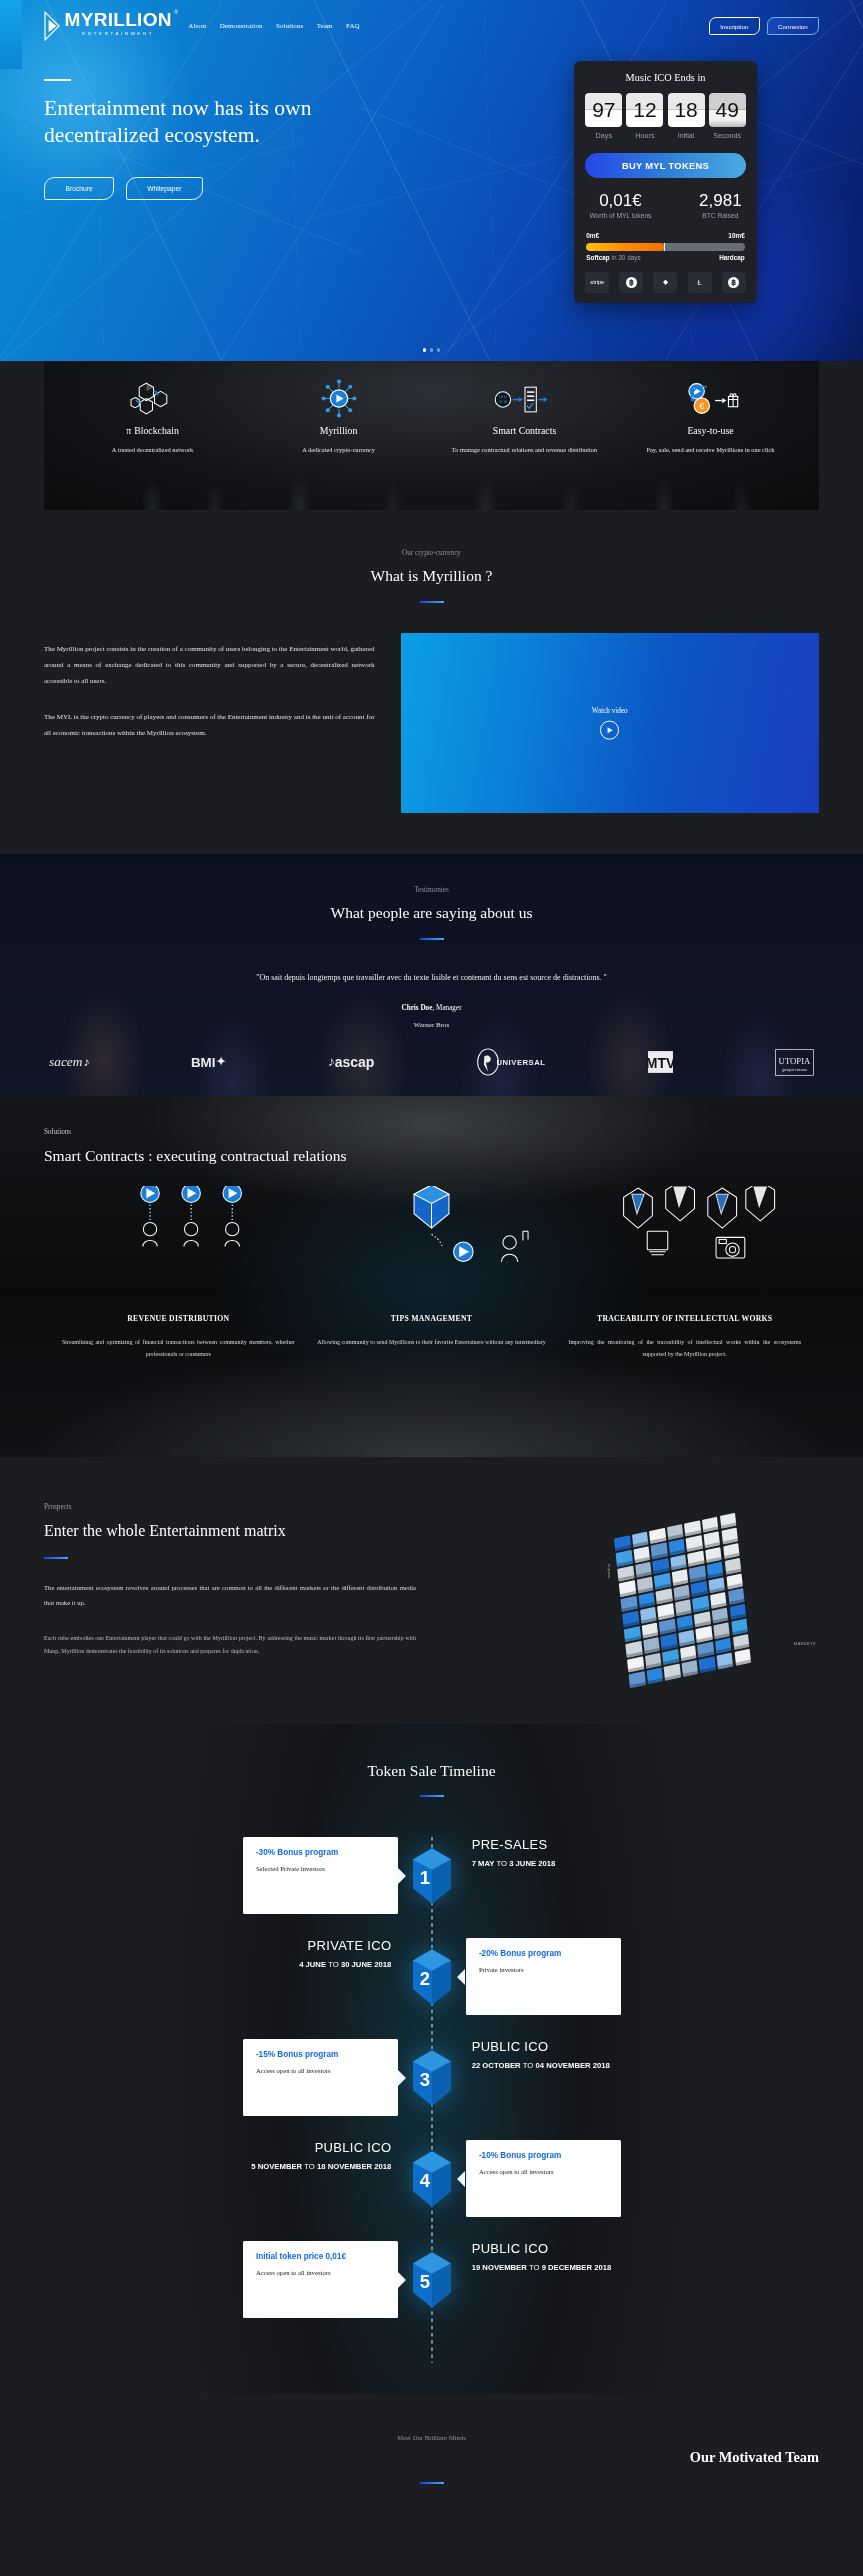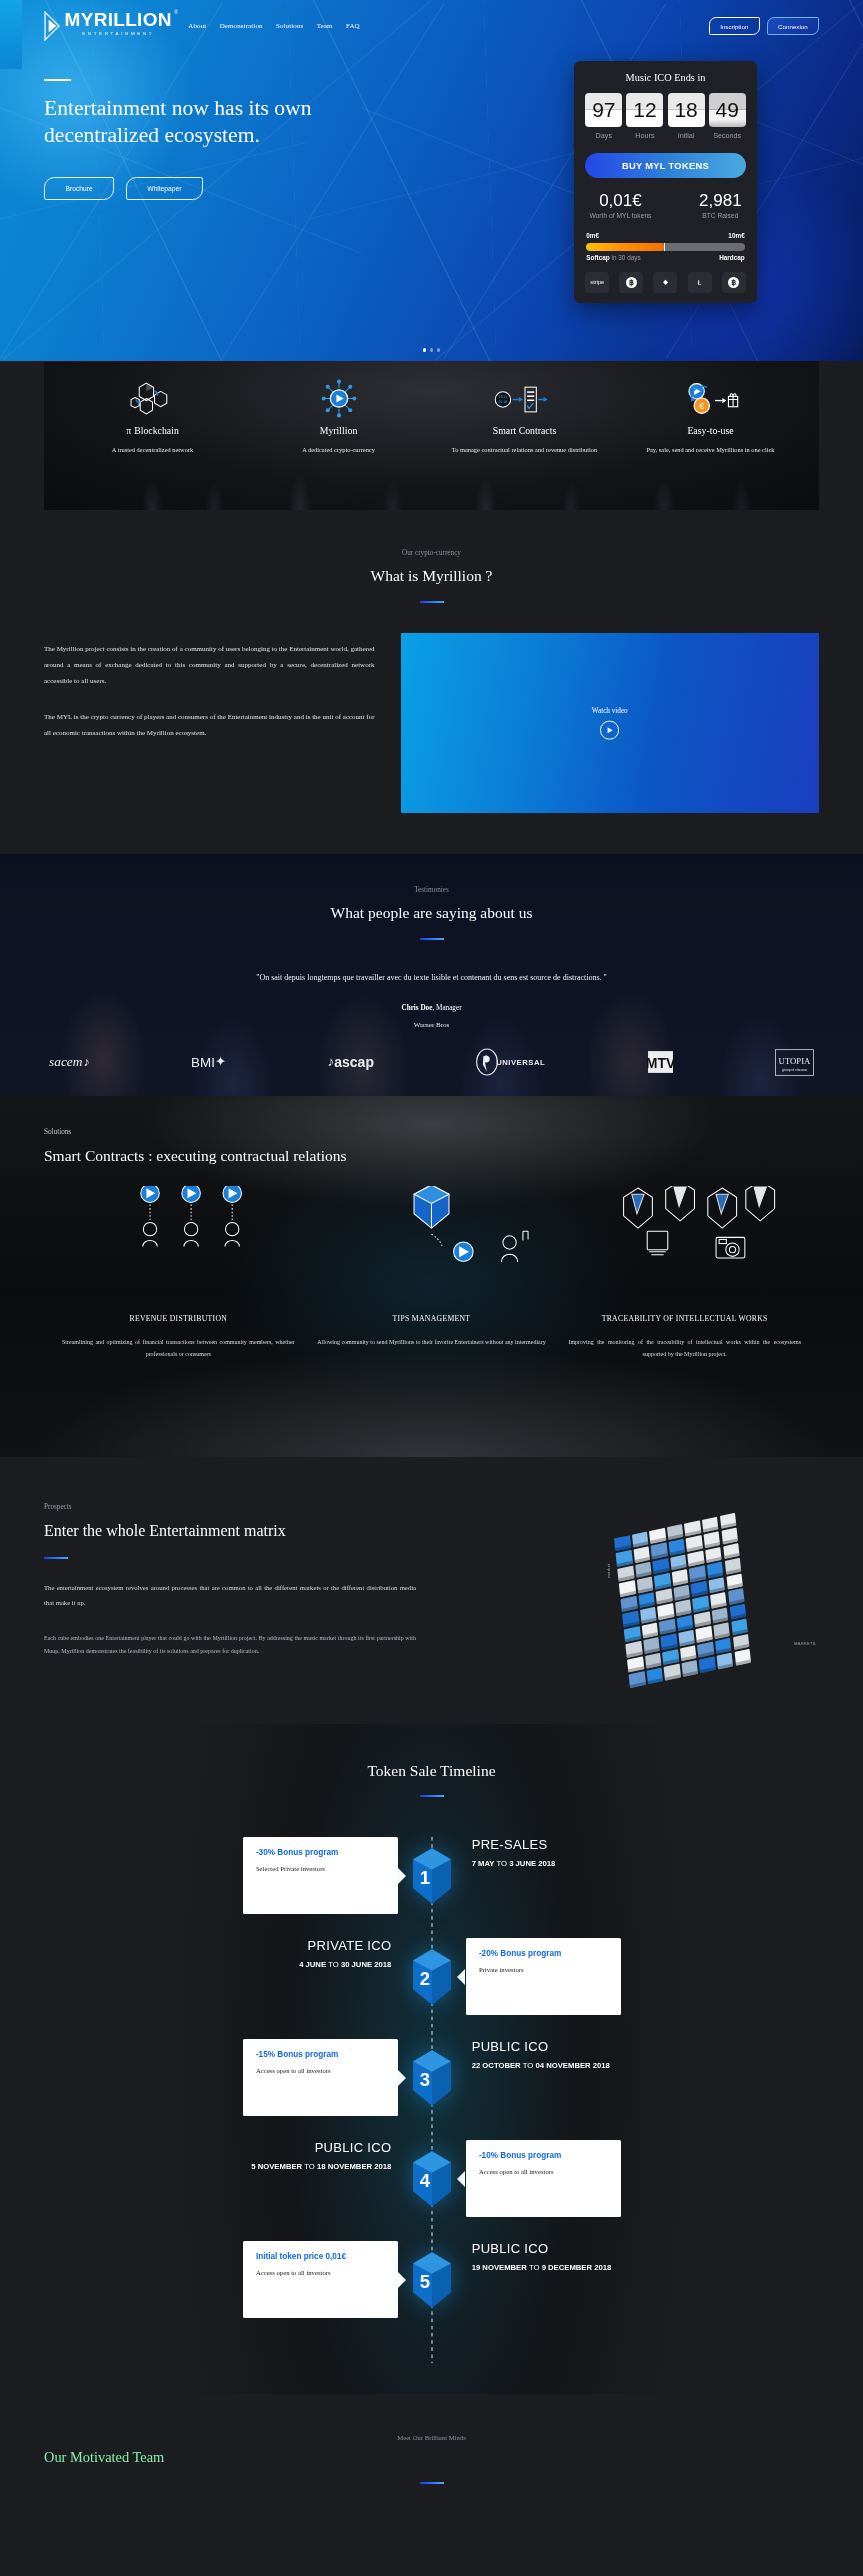--- a/index.html
+++ b/index.html
@@ -153,21 +153,21 @@
       radial-gradient(ellipse 464px 134px at 50% 8%,rgba(140,145,152,.45),transparent 62%),
       radial-gradient(ellipse 618px 170px at 50% 100%,rgba(120,126,134,.42),transparent 64%),
       radial-gradient(ellipse 309px 175px at 50% 52%,rgba(16,52,70,.75),transparent 70%),
       linear-gradient(180deg,#17191c,#0a0b0d 55%,#121417);}
   .smart .ctr{position:relative;z-index:3;padding:32px 44px 0}
   .smart .kick{color:#c6cad0;font-size:7.2px;margin-bottom:11.3px}
   .smart h2{color:#fff;font-size:15.5px;font-weight:400}
   .diag{position:relative;z-index:3;height:113px;margin-top:20.6px}
   .scgrid{position:relative;z-index:3;display:grid;grid-template-columns:repeat(3,1fr);gap:20.6px;padding:14.4px 62px 36px}
   .sccell{text-align:center;color:#fff}
-  .sccell .t{font-size:7.7px;font-weight:400;letter-spacing:0.3px;line-height:1.5;margin-bottom:11.3px}
+  .sccell .t{font-size:7.7px;font-weight:700;letter-spacing:0.3px;line-height:1.5;margin-bottom:11.3px}
   .sccell .d{font-size:6px;line-height:2;color:#dcdfe3;text-align:justify;text-align-last:center}
 
   
   .pros{padding:46px 44px 46px;display:flex;gap:26px}
   .prosL{width:48%}
   .prosL .k{color:#9a9ea6;font-size:7.2px;margin-bottom:9.3px}
   .prosL h2{color:#fff;font-size:16px;font-weight:400;line-height:1.35}
   .prosL p{color:#d7dade;font-size:6.7px;line-height:2.2;text-align:justify;margin-top:21.6px}
   .prosL p.small{color:#b6bac0;font-size:6px;line-height:2.1}
   .prosR{flex:1;position:relative;min-height:175px}
@@ -202,21 +202,21 @@
   .lab{color:#fff}
   .lab .t{font-family:"Liberation Sans",sans-serif;font-size:13px;letter-spacing:0.3px;font-weight:400}
   .lab .d{font-family:"Liberation Sans",sans-serif;font-size:7.7px;margin-top:6.2px;font-weight:400}
   .lab .d b{font-weight:700}
   .lab.l{text-align:right;padding-right:6.2px}
   .lab.r{text-align:left;padding-left:6.2px}
 
   
   .team{padding:40px 44px 10.3px}
   .team .k{text-align:center;color:#8d9198;font-size:6.7px;margin-bottom:8.2px}
-  .team h2{text-align:left;color:#86efac;font-size:14.4px;font-weight:400}
+  .team h2{text-align:right;color:#ffffff;font-size:14.4px;font-weight:700}
 </style>
 </head>
 <body>
 
 <div class="page">
 
   <section class="hero">
     <div class="netlines"></div>
     <div class="glowL"></div>
     <div class="glowR"></div>
@@ -465,21 +465,21 @@
         <b>Chris Doe</b><span>, Manager</span>
       </div>
       <div class="qco">Warner Bros</div>
     </div>
     <div class="logos">
       <div class="lg">
           <span style="font-style:italic;font-size:13.4px">sacem</span>
           <span style="font-size:12.4px;margin-left:1px">♪</span>
         </div>
       <div class="lg">
-          <span style="font-family:'Liberation Sans',sans-serif;font-weight:400;font-size:13.4px">BMI</span>
+          <span style="font-family:'Liberation Sans',sans-serif;font-weight:700;font-size:13.4px">BMI</span>
           <span style="font-size:13.4px">✦</span>
         </div>
       <div class="lg">
           <span style="font-size:13.4px">♪</span>
           <span style="font-family:'Liberation Sans',sans-serif;font-weight:700;font-size:14px">ascap</span>
         </div>
       <div class="lg">
         <svg width="24" height="28" viewBox="0 0 46 54">
             <ellipse cx="23" cy="27" rx="20" ry="25" fill="none" stroke="#fff" stroke-width="2"></ellipse>
             <path d="M16 16 c8 -4 14 2 12 8 c-2 5 -9 4 -9 4 l4 18 l-8 -14 z" fill="#fff"></path>

